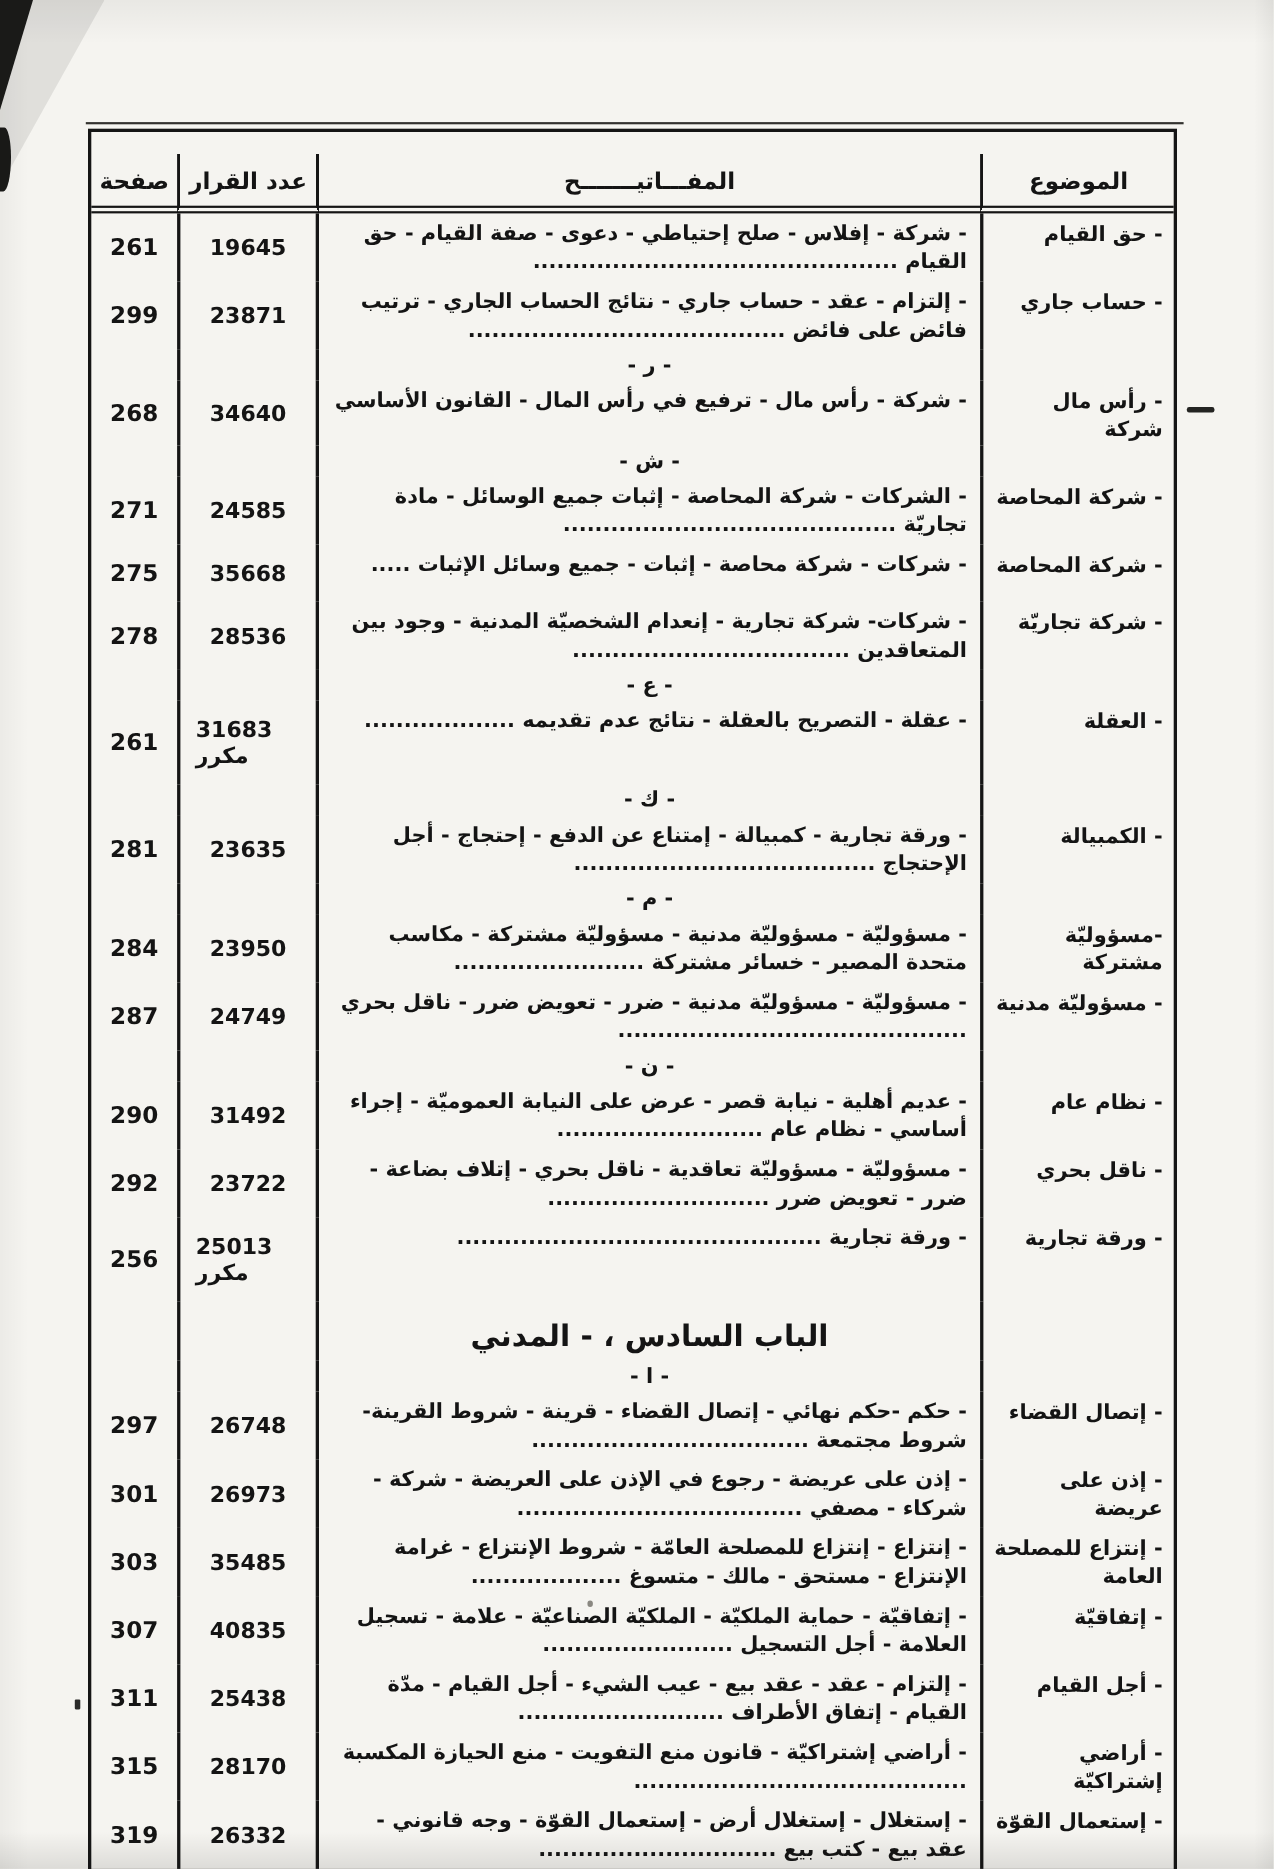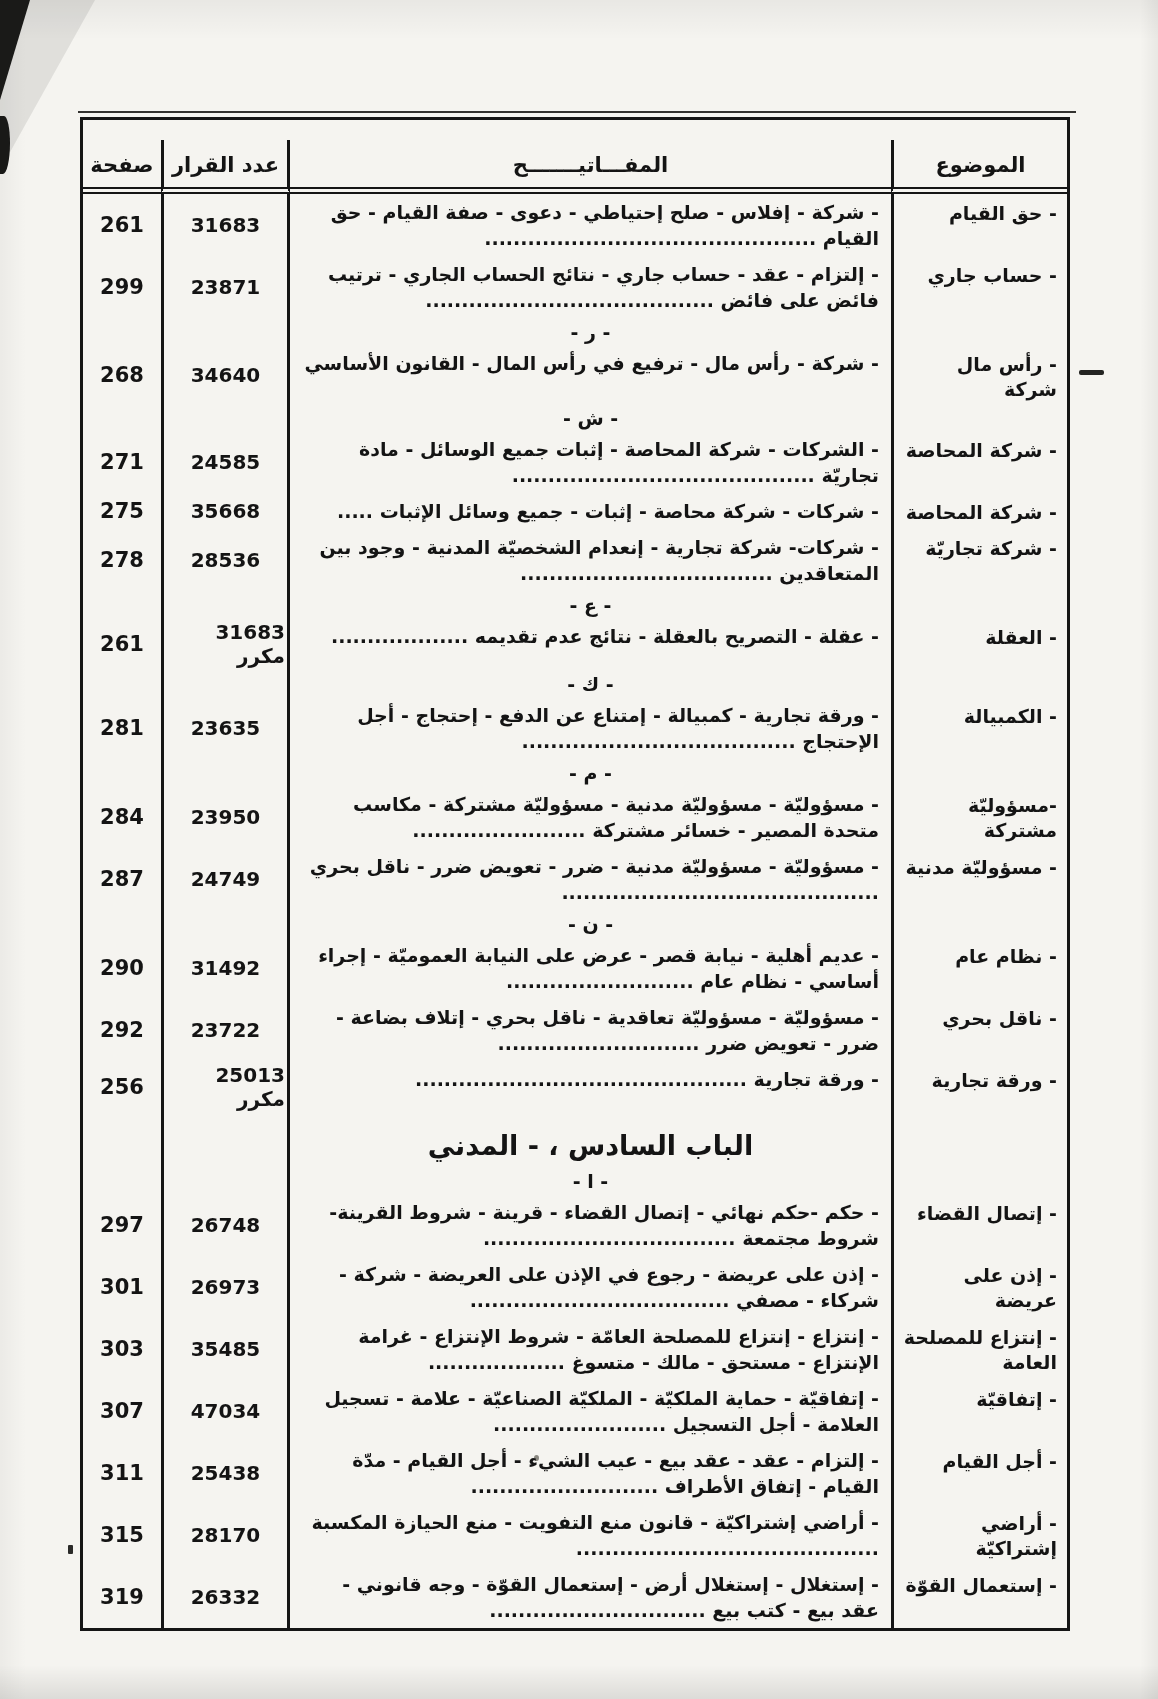--- a/index.html
+++ b/index.html
@@ -52,21 +52,21 @@
     text-align:right;padding:7px 10px 2px 4px;
   }
   .keys-cell{
     font-weight:bold;font-size:19px;line-height:26px;
     text-align:right;padding:5px 12px 5px 8px;
     word-break:break-word;
   }
   .num-cell{
     font-weight:bold;font-size:21px;line-height:24px;
     display:flex;align-items:center;justify-content:center;
-    text-align:right;padding:2px;
+    text-align:left;padding:14px;
   }
   .dec-cell{font-size:20px;}
   .divider-cell{
     font-weight:bold;font-size:19px;line-height:22px;
     text-align:center;padding:3px 0 2px 0;
   }
   .section-cell{
     font-weight:bold;font-size:27px;line-height:34px;
     text-align:center;padding:16px 0 4px 0;
     letter-spacing:1px;
@@ -85,21 +85,21 @@
   <div class="artifact" id="speck-2"></div>
   <div class="artifact" id="top-line"></div>
 
   <div id="idx-table">
     <div class="cell hdr c-sub">الموضوع</div>
     <div class="cell hdr c-keys">المفـــاتيـــــــح</div>
     <div class="cell hdr c-dec">عدد القرار</div>
     <div class="cell hdr c-page">صفحة</div>
   <div class="cell sub-cell c-sub">- حق القيام</div>
       <div class="cell keys-cell c-keys">- شركة - إفلاس - صلح إحتياطي - دعوى - صفة القيام - حق القيام ..............................................</div>
-      <div class="cell num-cell dec-cell c-dec" dir="ltr">31683</div>
+      <div class="cell num-cell dec-cell c-dec" dir="ltr">19645</div>
       <div class="cell num-cell c-page">261</div>
       <div class="cell sub-cell c-sub">- حساب جاري</div>
       <div class="cell keys-cell c-keys">- إلتزام - عقد - حساب جاري - نتائج الحساب الجاري - ترتيب فائض على فائض ........................................</div>
       <div class="cell num-cell dec-cell c-dec" dir="ltr">23871</div>
       <div class="cell num-cell c-page">299</div>
       <div class="cell sub-cell c-sub"></div>
       <div class="cell divider-cell c-keys">- ر -</div>
       <div class="cell num-cell c-dec"></div>
       <div class="cell num-cell c-page"></div>
       <div class="cell sub-cell c-sub">- رأس مال شركة</div>
@@ -181,21 +181,21 @@
       <div class="cell sub-cell c-sub">- إذن على عريضة</div>
       <div class="cell keys-cell c-keys">- إذن على عريضة - رجوع في الإذن على العريضة - شركة - شركاء - مصفي ....................................</div>
       <div class="cell num-cell dec-cell c-dec" dir="ltr">26973</div>
       <div class="cell num-cell c-page">301</div>
       <div class="cell sub-cell c-sub">- إنتزاع للمصلحة العامة</div>
       <div class="cell keys-cell c-keys">- إنتزاع - إنتزاع للمصلحة العامّة - شروط الإنتزاع - غرامة الإنتزاع - مستحق - مالك - متسوغ ...................</div>
       <div class="cell num-cell dec-cell c-dec" dir="ltr">35485</div>
       <div class="cell num-cell c-page">303</div>
       <div class="cell sub-cell c-sub">- إتفاقيّة</div>
       <div class="cell keys-cell c-keys">- إتفاقيّة - حماية الملكيّة - الملكيّة الصناعيّة - علامة - تسجيل العلامة - أجل التسجيل ........................</div>
-      <div class="cell num-cell dec-cell c-dec" dir="ltr">47034</div>
+      <div class="cell num-cell dec-cell c-dec" dir="ltr">40835</div>
       <div class="cell num-cell c-page">307</div>
       <div class="cell sub-cell c-sub">- أجل القيام</div>
       <div class="cell keys-cell c-keys">- إلتزام - عقد - عقد بيع - عيب الشيء - أجل القيام - مدّة القيام - إتفاق الأطراف ..........................</div>
       <div class="cell num-cell dec-cell c-dec" dir="ltr">25438</div>
       <div class="cell num-cell c-page">311</div>
       <div class="cell sub-cell c-sub">- أراضي إشتراكيّة</div>
       <div class="cell keys-cell c-keys">- أراضي إشتراكيّة - قانون منع التفويت - منع الحيازة المكسبة ..........................................</div>
       <div class="cell num-cell dec-cell c-dec" dir="ltr">28170</div>
       <div class="cell num-cell c-page">315</div>
       <div class="cell sub-cell c-sub">- إستعمال القوّة</div>

